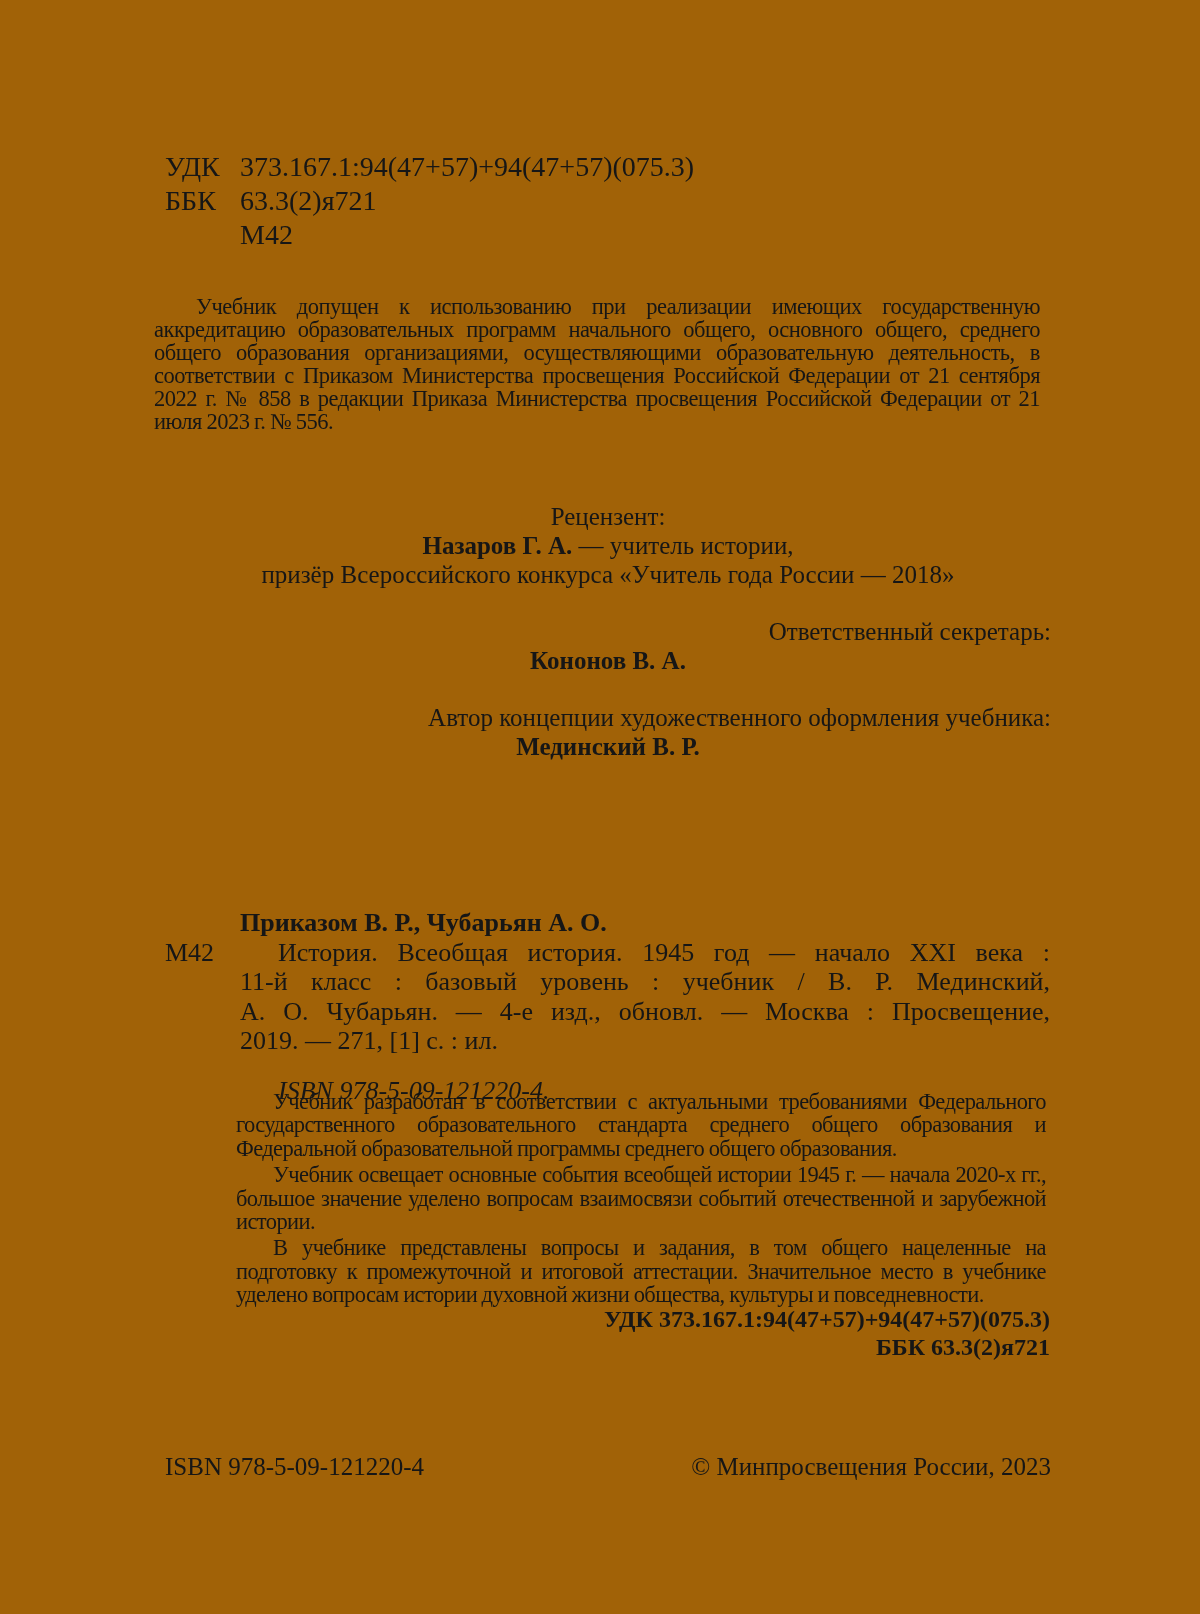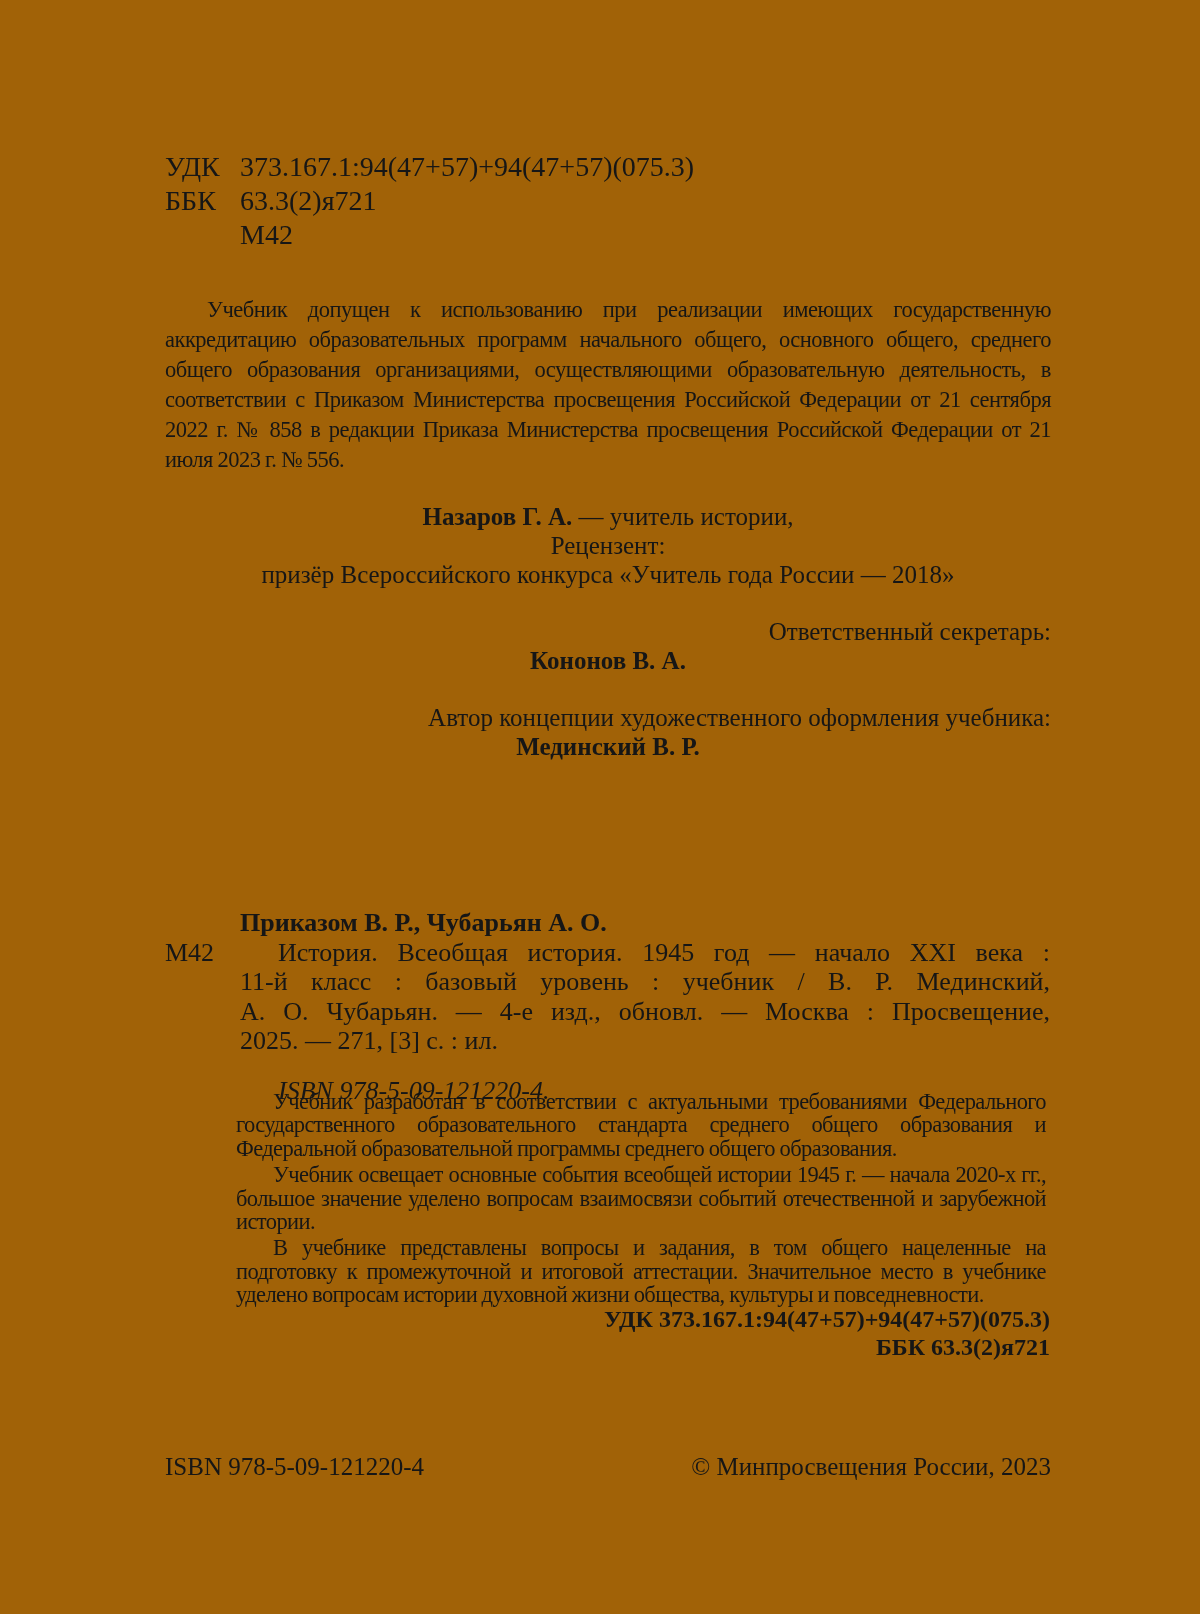--- a/index.html
+++ b/index.html
@@ -12,22 +12,22 @@
     overflow:hidden;
   }
   .abs { position:absolute; }
 
   
   .codes-top { left:165px; top:150px; font-size:28px; line-height:34px; }
   .codes-top .lbl { display:inline-block; width:75px; }
 
   
   .admission {
-    left:165px; top:295px; width:886px;
-    font-size:22.5px; line-height:30px;
+    left:154px; top:295px; width:886px;
+    font-size:22.5px; line-height:23px;
     text-align:justify; text-indent:42px;
     letter-spacing:-0.5px; word-spacing:-0.5px;
   }
 
   
   .credits { left:165px; top:502px; width:886px; text-align:center; font-size:25px; line-height:29px; }
   .credits .grp { margin-top:28px;text-align:right; }
   .b { font-weight:bold; }
 
   
@@ -65,36 +65,36 @@
       <span class="lbl">ББК</span><span>63.3(2)я721</span>
     </div>
     <div>
       <span class="lbl"></span><span>М42</span>
     </div>
   </div>
 
   <div class="abs admission">Учебник допущен к использованию при реализации имеющих государственную аккредитацию образовательных программ начального общего, основного общего, среднего общего образования организациями, осуществляющими образовательную деятельность, в соответствии с Приказом Министерства просвещения Российской Федерации от 21 сентября 2022 г. № 858 в редакции Приказа Министерства просвещения Российской Федерации от 21 июля 2023 г. № 556.</div>
 
   <div class="abs credits">
+    <div>Рецензент:</div>
     <div><span class="b">Назаров Г. А.</span><span> — учитель истории,</span></div>
-    <div>Рецензент:</div>
     <div>призёр Всероссийского конкурса «Учитель года России — 2018»</div>
     <div class="grp">Ответственный секретарь:</div>
     <div class="b">Кононов В. А.</div>
     <div class="grp">Автор концепции художественного оформления учебника:</div>
     <div class="b">Мединский В. Р.</div>
   </div>
 
   <div class="abs catalog">
     <span class="code">М42</span>
     <div class="b">Приказом В. Р., Чубарьян А. О.</div>
     <div class="jfy ind">История. Всеобщая история. 1945 год — начало XXI века :</div>
     <div class="jfy">11-й класс : базовый уровень : учебник / В. Р. Мединский,</div>
     <div class="jfy">А. О. Чубарьян. — 4-е изд., обновл. — Москва : Просвещение,</div>
-    <div>2025. — 271, [3] с. : ил.</div>
+    <div>2019. — 271, [1] с. : ил.</div>
     <div class="ind isbn-line">ISBN 978-5-09-121220-4.</div>
   </div>
 
   <div class="abs annotation">
     <p>Учебник разработан в соответствии с актуальными требованиями Федерального государственного образовательного стандарта среднего общего образования и Федеральной образовательной программы среднего общего образования.</p>
     <p>Учебник освещает основные события всеобщей истории 1945 г. — начала 2020-х гг., большое значение уделено вопросам взаимосвязи событий отечественной и зарубежной истории.</p>
     <p>В учебнике представлены вопросы и задания, в том общего нацеленные на подготовку к промежуточной и итоговой аттестации. Значительное место в учебнике уделено вопросам истории духовной жизни общества, культуры и повседневности.</p>
   </div>
 
   <div class="abs codes-bottom">

